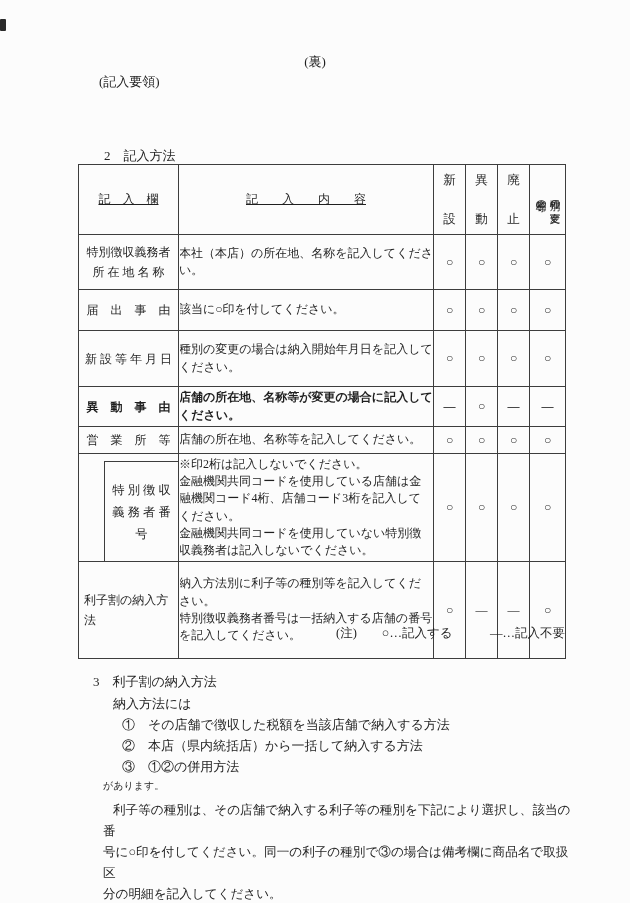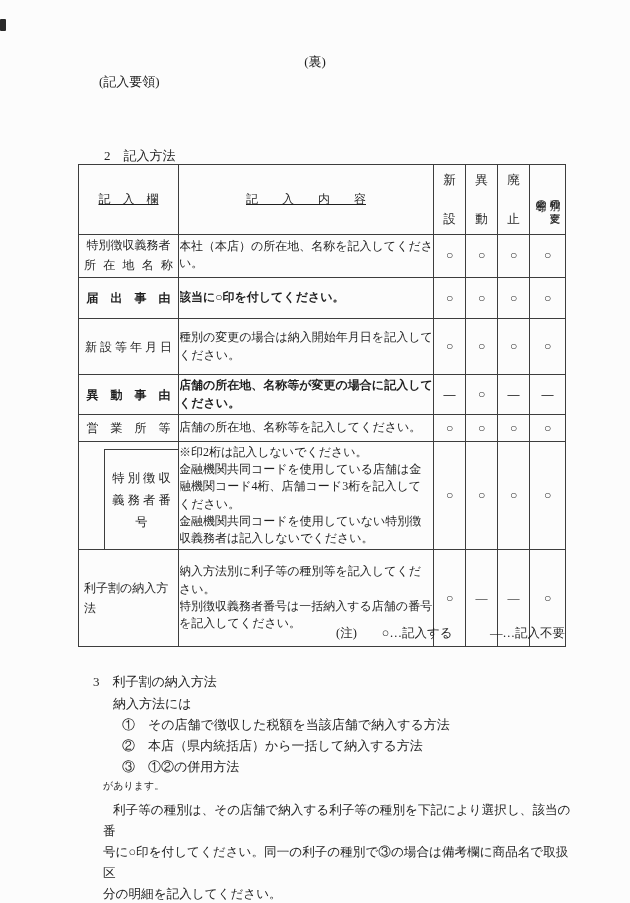--- a/index.html
+++ b/index.html
@@ -50,21 +50,21 @@
   }
   td.subhost{position:relative;margin-top:48px;}
   .subbox{
     position:absolute;left:25px;top:7px;right:0;bottom:0;
     border-left:1px solid #3d3d3d;border-top:1px solid #3d3d3d;
     display:flex;align-items:center;justify-content:center;
     text-align:center;white-space:pre-line;
     font-size:12.3px;line-height:22px;
   }
   tr.h-hdr{height:70px;}
-  tr.h1{height:43px;font-family:Liberation Mono, monospace;} tr.h2{height:41px;font-weight:bold;} tr.h3{height:56px;}
+  tr.h1{height:55px;} tr.h2{height:41px;} tr.h3{height:56px;}
   tr.h4{height:40px;font-weight:bold;} tr.h5{height:27px;} tr.h6{height:108px;} tr.h7{height:97px;}
 
   .note-line{left:336px;top:625px;font-size:12.5px;}
 
   .s3-heading{left:93px;top:673px;font-size:13px;}
   .s3-intro{left:113px;top:695px;font-size:13px;}
   .s3-m0{left:122px;top:716px;font-size:13px;}
   .s3-m1{left:122px;top:737px;font-size:13px;}
   .s3-m2{left:122px;top:758px;font-size:13px;}
   .s3-outro{left:103px;top:779px;font-size:10px;}

